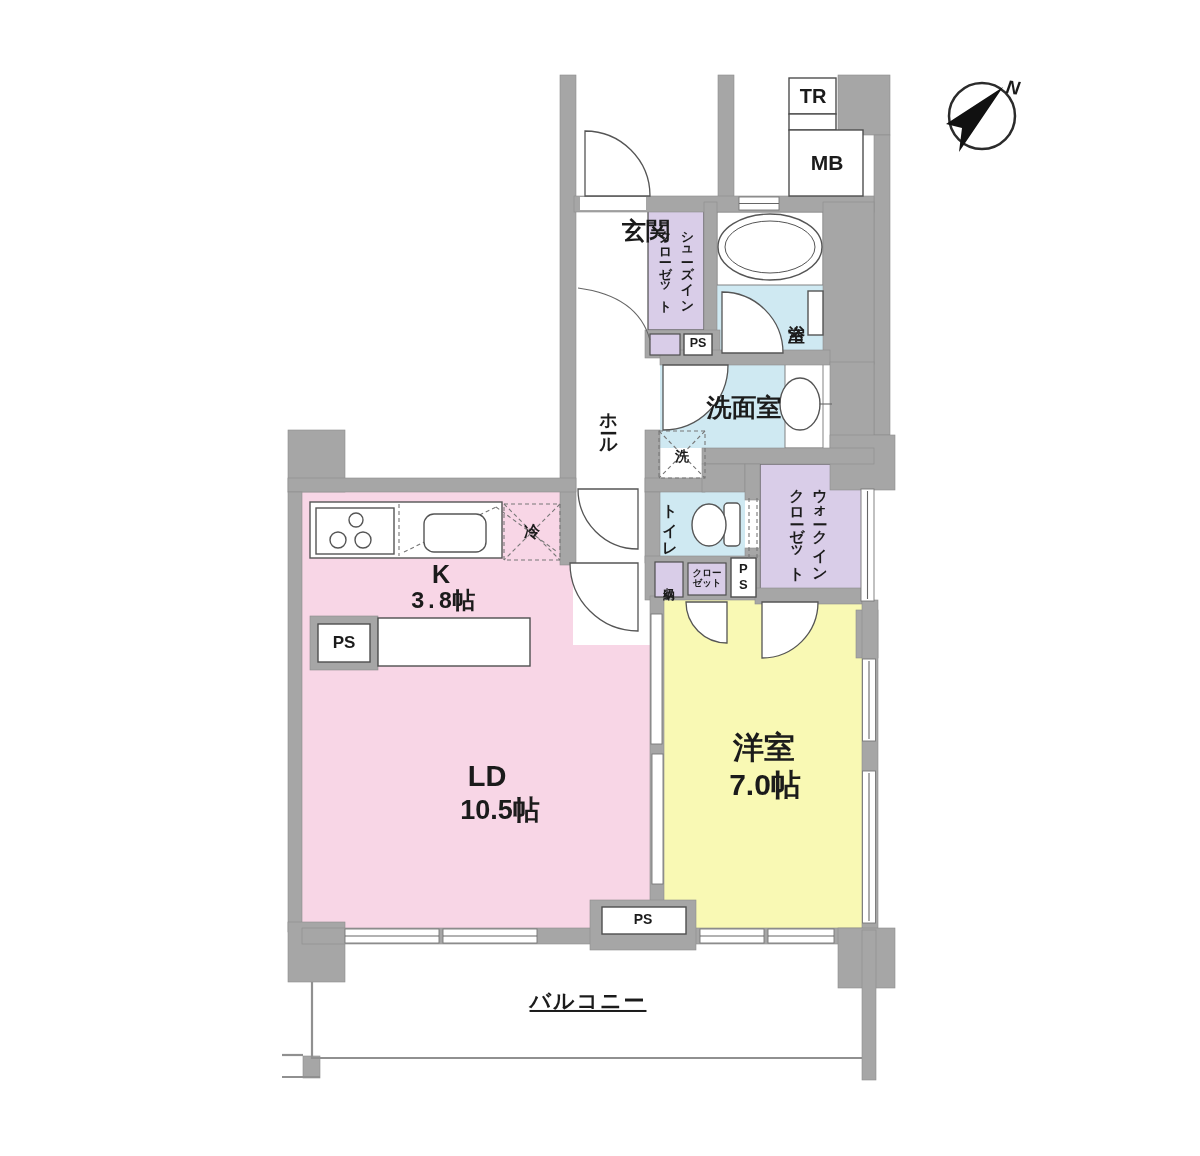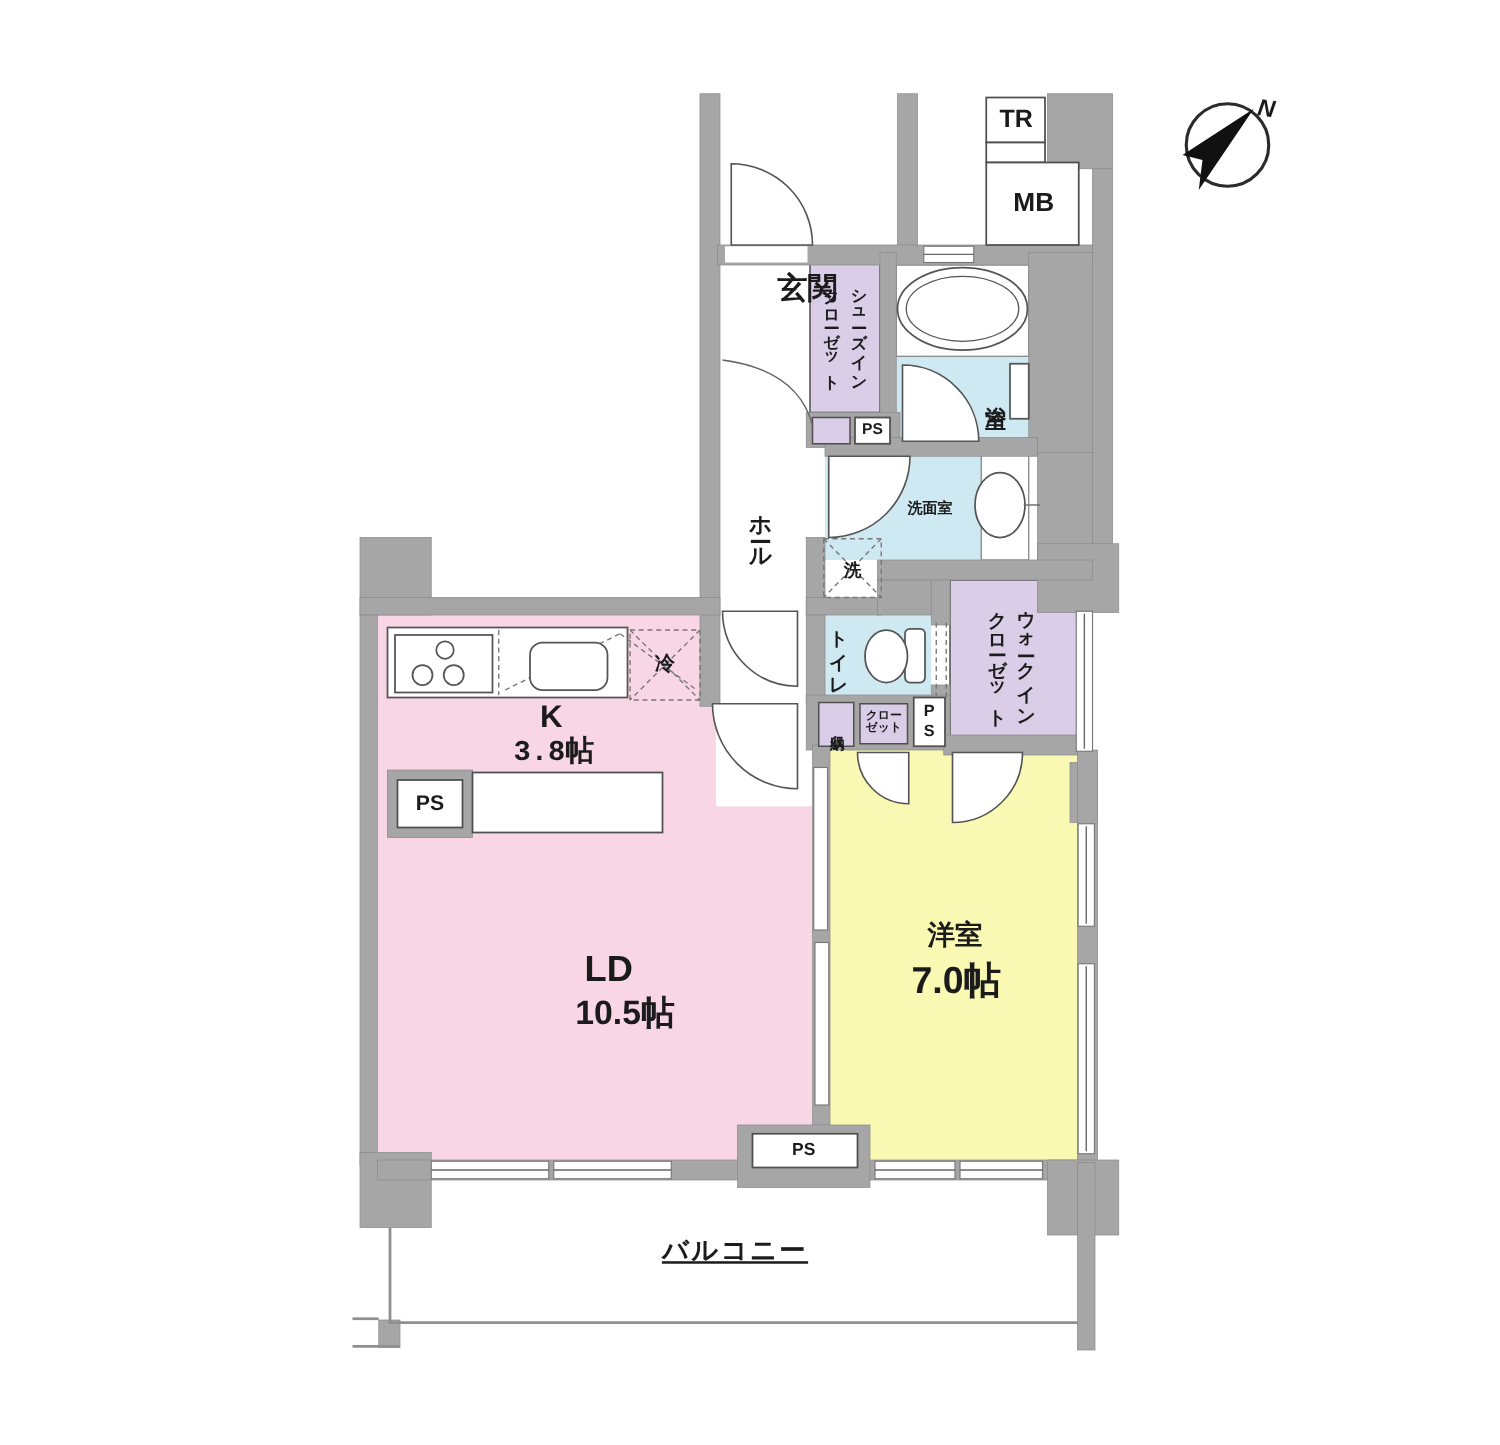--- a/index.html
+++ b/index.html
@@ -207,21 +207,21 @@
 
   <div class="lb" style="left:813px;top:96px;font-size:20px;">TR</div>
   <div class="lb" style="left:827px;top:163px;font-size:21px;">MB</div>
 
   <div class="lb" style="left:646px;top:231px;font-size:24px;">玄関</div>
 
   <div class="lb v" style="left:687px;top:265px;font-size:13px;">シューズイン</div>
   <div class="lb v" style="left:665px;top:265px;font-size:13px;">クローゼット</div>
 
   <div class="lb v" style="left:796px;top:313px;font-size:17px;">浴室</div>
-  <div class="lb" style="left:744px;top:407px;font-size:12px;text-align:center;">洗面室</div>
+  <div class="lb" style="left:744px;top:407px;font-size:25px;text-align:center;">洗面室</div>
   <div class="lb" style="left:682px;top:456px;font-size:14px;">洗</div>
   <div class="lb v" style="left:608px;top:424px;font-size:18px;">ホール</div>
   <div class="lb v" style="left:670px;top:522px;font-size:15px;">トイレ</div>
 
   <div class="lb v" style="left:820px;top:527px;font-size:15px;">ウォークイン</div>
   <div class="lb v" style="left:797px;top:527px;font-size:15px;">クローゼット</div>
 
   <div class="lb v" style="left:669px;top:580px;font-size:11.5px;letter-spacing:1px;">収納</div>
   <div class="lb" style="left:707px;top:578px;font-size:9.5px;">
     <div>クロー</div>
@@ -234,17 +234,17 @@
   <div class="lb" style="left:643px;top:919px;font-size:14px;">PS</div>
 
   <div class="lb" style="left:532px;top:532px;font-size:16px;">冷</div>
 
   <div class="lb" style="left:441px;top:574px;font-size:25px;">K</div>
   <div class="lb" style="left:443px;top:602px;font-size:23px;font-family:Liberation Mono, monospace;">3.8帖</div>
 
   <div class="lb" style="left:487px;top:776px;font-size:29px;">LD</div>
   <div class="lb" style="left:500px;top:810px;font-size:27px;">10.5帖</div>
 
-  <div class="lb" style="left:764px;top:748px;font-size:22px;">洋室</div>
+  <div class="lb" style="left:764px;top:748px;font-size:31px;">洋室</div>
   <div class="lb" style="left:765px;top:785px;font-size:30px;">7.0帖</div>
 
   <div class="lb" style="left:588px;top:1001px;font-size:21px;letter-spacing:2px;text-decoration:underline;">バルコニー</div>
 </div>
 
 </body></html>

